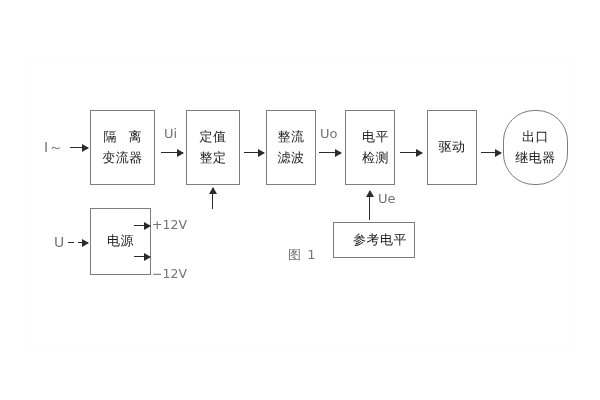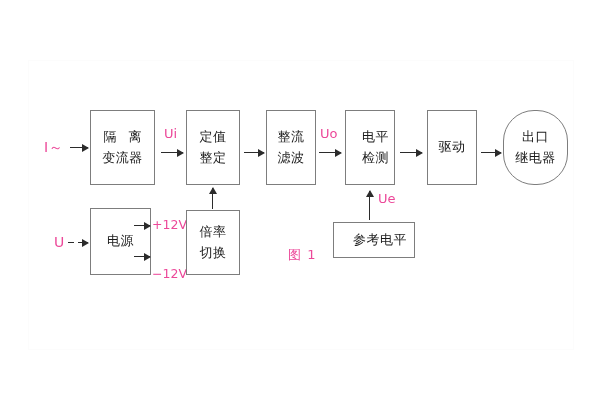--- a/index.html
+++ b/index.html
@@ -38,21 +38,21 @@
     font-size: 13px;
     line-height: 1.55;
     letter-spacing: 0.5px;
   }
   .block .ln { display: block; white-space: nowrap; }
   .block .ln.sp { letter-spacing: 4px; text-indent: 4px; }
 
   
   .lbl {
     position: absolute;
-    color: #ec4899;
+    color: #737373;
     font-size: 13px;
     white-space: nowrap;
     line-height: 1;
   }
   .lbl.sm { font-size: 12.5px; }
   .lbl.cap { font-size: 13px; letter-spacing: 1px; }
   .lbl.term { font-size: 14px; letter-spacing: 0.5px; }
 
   
   .harrow {
@@ -158,24 +158,20 @@
   <div class="block" style="left:90px; top:208px; width:61px; height:67px;">
     <span class="ln">电源</span>
   </div>
 
   <div class="harrow" style="left:134px; top:225px; width:16px;"></div>
   <div class="lbl sm" style="left:152px; top:219px;text-align:right;">+12V</div>
 
   <div class="harrow" style="left:134px; top:256px; width:16px;"></div>
   <div class="lbl sm" style="left:152px; top:268px;text-align:right;">−12V</div>
 
-  <div class="block" style="left:186px; top:210px; width:54px; height:65px;">
-    <span class="ln">倍率</span>
-    <span class="ln">切换</span>
-  </div>
 
   <div class="varrow" style="left:212px; top:188px; height:21px;"></div>
 
   <div class="block" style="left:333px; top:222px; width:82px; height:36px;padding-left:12px;">
     <span class="ln">参考电平</span>
   </div>
 
   <div class="varrow" style="left:369px; top:191px; height:29px;"></div>
   <div class="lbl" style="left:378px; top:192px;">Ue</div>
 

